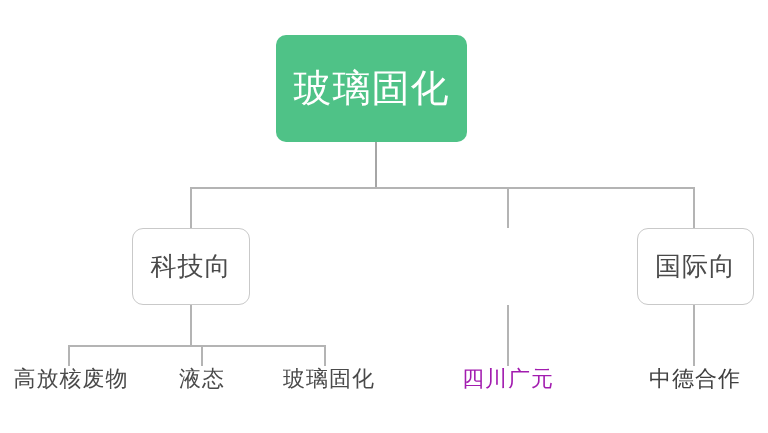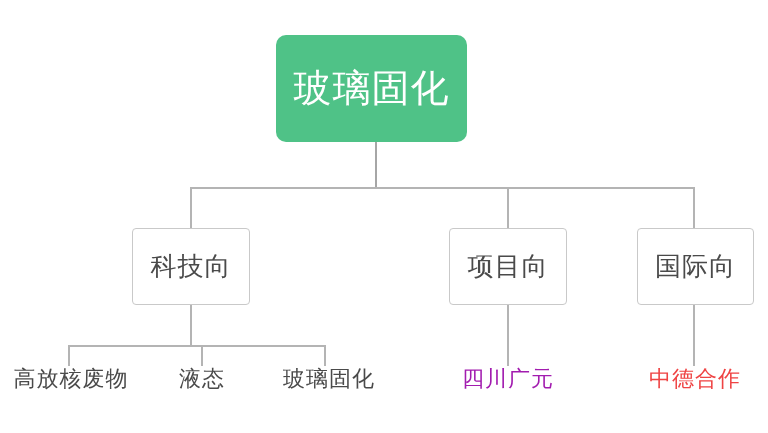--- a/index.html
+++ b/index.html
@@ -21,21 +21,21 @@
     left: 276px; top: 35px; width: 191px; height: 107px;
     border-radius: 10px;
     color: #ffffff;
     font-size: 38px;
     letter-spacing: 1px;
   }
   .node-l2 {
     top: 228px; height: 77px;
     background: #ffffff;
     border: 1.5px solid #c9c9c9;
-    border-radius: 4px;
+    border-radius: 11px;
     font-size: 26px;
     letter-spacing: 1px;
   }
   .node-keji   { left: 132px; width: 118px; }
   .node-xiangmu{ left: 449px; width: 118px; }
   .node-guoji  { left: 637px; width: 117px; }
 
   .leaf {
     position: absolute;
     top: 364px;
@@ -87,27 +87,26 @@
   <div class="line v drop-leaf2" style="background: rgb(180, 180, 180);"></div>
   <div class="line v drop-leaf3" style="background: rgb(180, 180, 180);"></div>
 
   <div class="line v xiangmu-stem" style="background: rgb(180, 180, 180);"></div>
   <div class="line v guoji-stem" style="background: rgb(180, 180, 180);"></div>
 
   <div class="node node-root" style="background: rgb(79, 194, 135); color: rgb(255, 255, 255);">玻璃固化</div>
 
   <div class="node node-l2 node-keji" style="background: rgb(255, 255, 255); border-color: rgb(201, 201, 201); color: rgb(74, 74, 74);">科技向</div>
 
-  <div class="node node-l2 node-xiangmu" style="background: rgb(255, 255, 255); border-color: rgb(201, 201, 201); color: rgb(74, 74, 74);">项目向</div>
 
   <div class="node node-l2 node-guoji" style="background: rgb(255, 255, 255); border-color: rgb(201, 201, 201); color: rgb(74, 74, 74);">国际向</div>
 
   <div class="leaf leaf-1" style="color: rgb(74, 74, 74);">高放核废物</div>
 
   <div class="leaf leaf-3" style="color: rgb(74, 74, 74);">玻璃固化</div>
 
   <div class="leaf leaf-2" style="color: rgb(74, 74, 74);">液态</div>
 
   <div class="leaf leaf-4" style="color: #a21caf;">四川广元</div>
 
-  <div class="leaf leaf-5" style="color: #ef4444;">中德合作</div>
+  <div class="leaf leaf-5" style="color: #404040;">中德合作</div>
 
 </div>
 
 </body></html>

